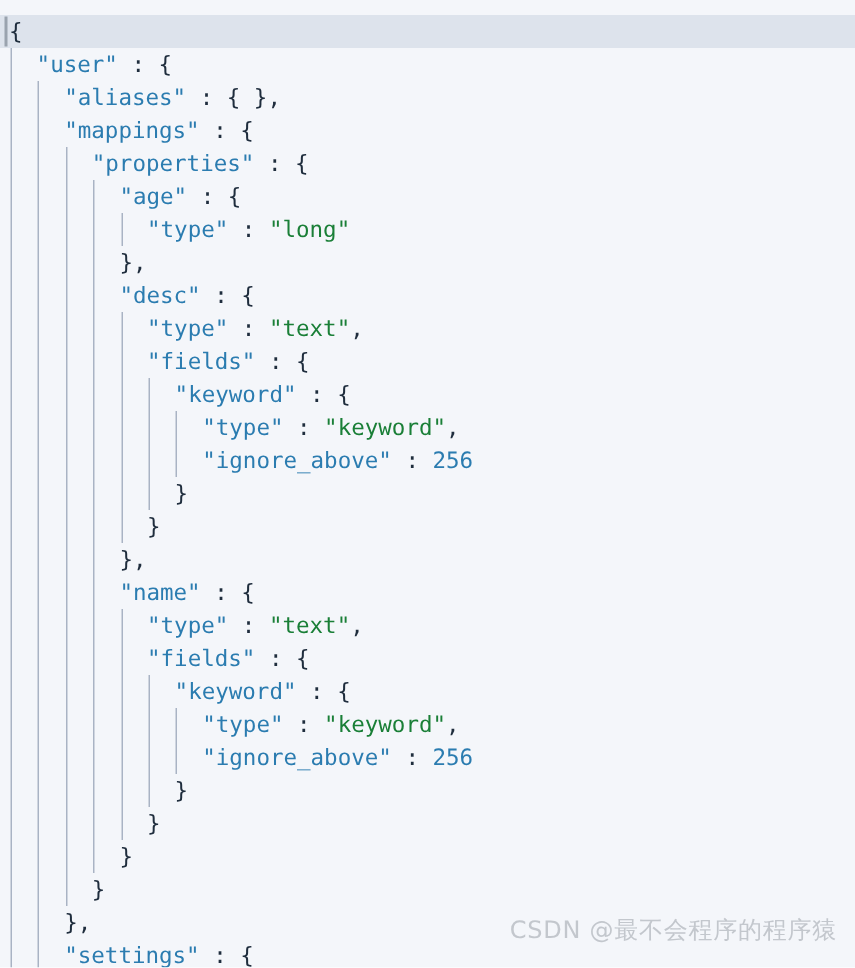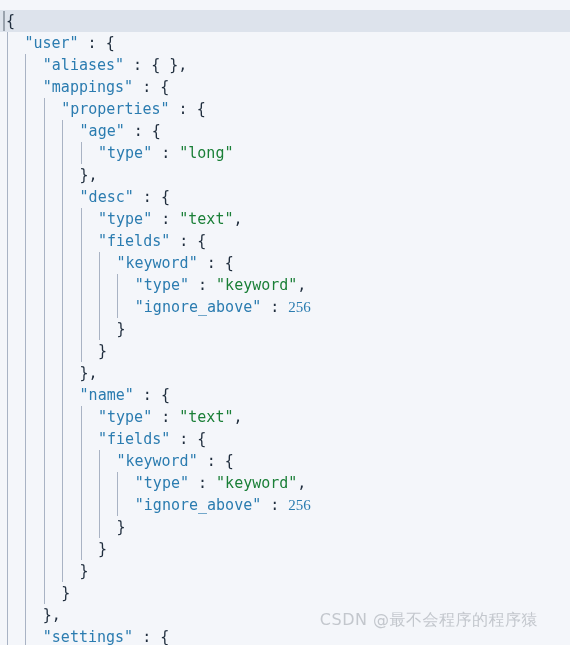--- a/index.html
+++ b/index.html
@@ -44,21 +44,21 @@
     background: #dde3ec;
   }
   .ltext {
     position: absolute;
     left: 6px;
     top: 0;
     white-space: pre;
   }
   .key   { color: #2b7cb0; }
   .str   { color: #1a7f37; }
-  .num   { color: #2b7cb0; font-family: Liberation Serif, serif; }
+  .num   { color: #2b7cb0; }
   .punc  { color: #1f2d3d; }
   .brace { color: #1f2d3d; }
 
   
   .guide {
     position: absolute;
     width: 1px;
     background: #a9b3c4;
   }
   
@@ -118,14 +118,14 @@
       <div class="guide" style="left: 62.2px; top: 120px; height: 462px;"></div>
       <div class="guide" style="left: 80.6px; top: 142px; height: 22px;"></div>
       <div class="guide" style="left: 80.6px; top: 208px; height: 154px;"></div>
       <div class="guide" style="left: 80.6px; top: 406px; height: 154px;"></div>
       <div class="guide" style="left: 99px; top: 252px; height: 88px;"></div>
       <div class="guide" style="left: 99px; top: 450px; height: 88px;"></div>
       <div class="guide" style="left: 117.4px; top: 274px; height: 44px;"></div>
       <div class="guide" style="left: 117.4px; top: 472px; height: 44px;"></div>
       <div class="caret" style="left: 3px; top: 11px; height: 20px;"></div>
     </div>
-  <div class="watermark" id="watermark" style="right: 32px; top: 610px; color: rgb(195, 199, 205);">CSDN @最不会程序的程序猿</div>
+  <div class="watermark" id="watermark" style="right: 12px; top: 610px; color: rgb(195, 199, 205);">CSDN @最不会程序的程序猿</div>
 </div>
 
 </body></html>

